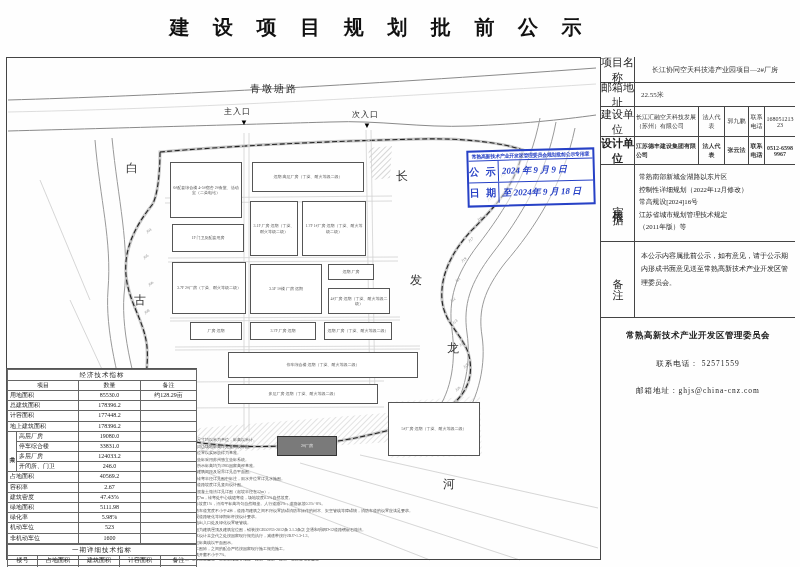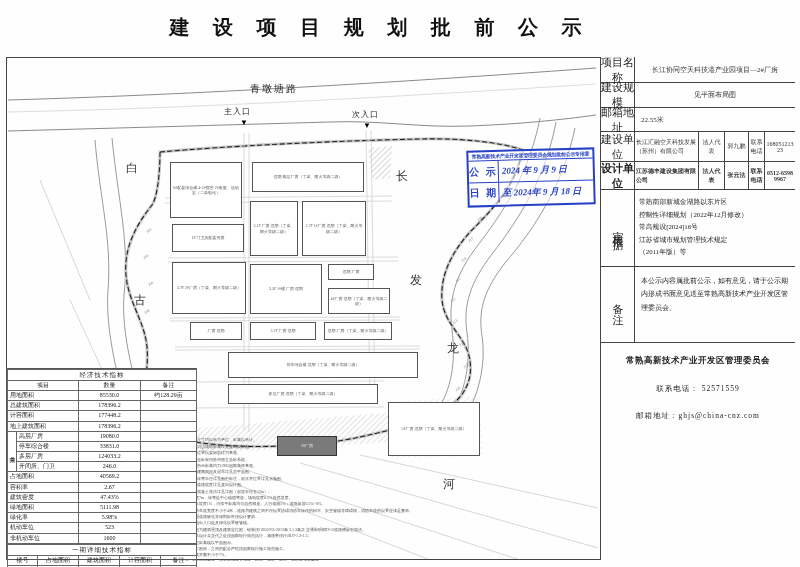--- a/index.html
+++ b/index.html
@@ -371,24 +371,20 @@
           </tr>
         </tbody>
     </table>
   </div>
 
   <div id="info-panel">
     <div class="ip-row" style="height:26px;">
       <div class="ip-label">项目名称</div>
       <div class="ip-value">长江协同空天科技港产业园项目—2#厂房</div>
     </div>
-    <div class="ip-row" style="height:25px;">
-      <div class="ip-label">建设规模</div>
-      <div class="ip-value">见平面布局图</div>
-    </div>
     <div class="ip-row" style="height:24px;">
       <div class="ip-label">邮箱地址</div>
       <div class="ip-value left" style="padding-left:6px;">22.55米</div>
     </div>
     <div class="ip-row" style="height:30px;">
       <div class="ip-label">建设单位</div>
       <div class="ip-cell" style="width:64px;text-align:left;justify-content:flex-start;">长江汇融空天科技发展（苏州）有限公司</div>
       <div class="ip-cell" style="width:26px;">法人代表</div>
       <div class="ip-cell" style="width:24px;">郭九鹏</div>
       <div class="ip-cell" style="width:16px;">联系电话</div>

